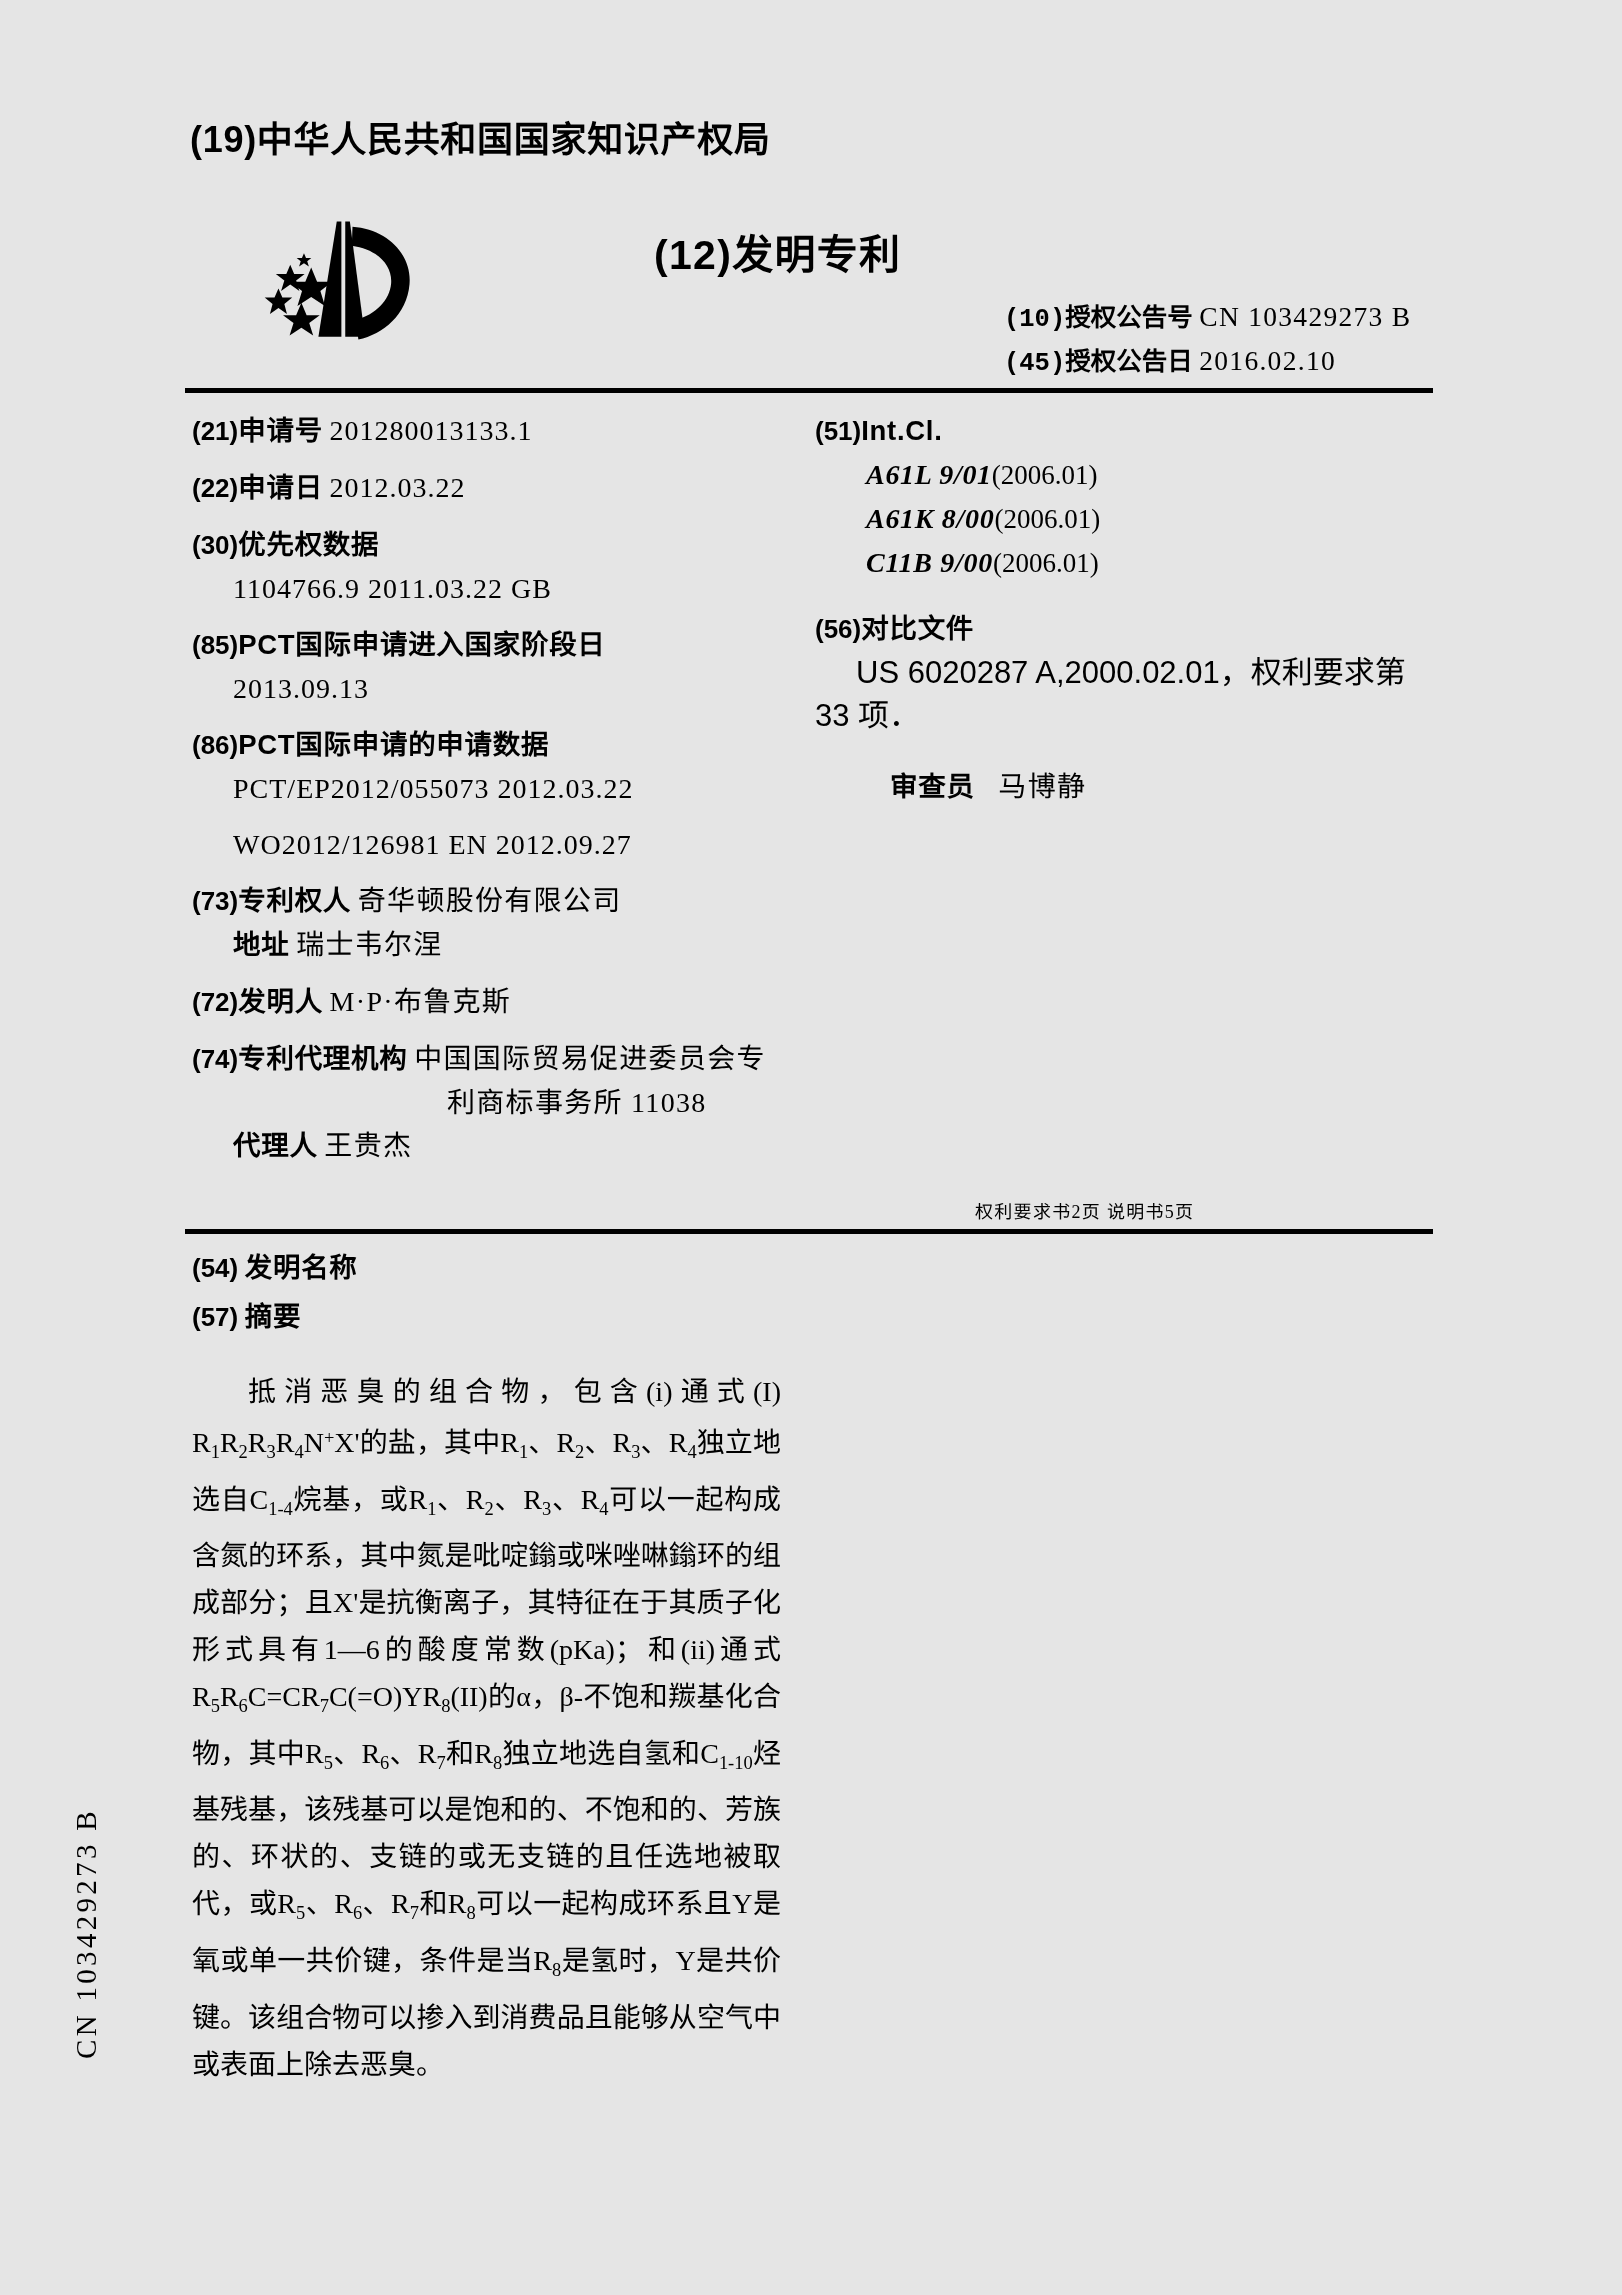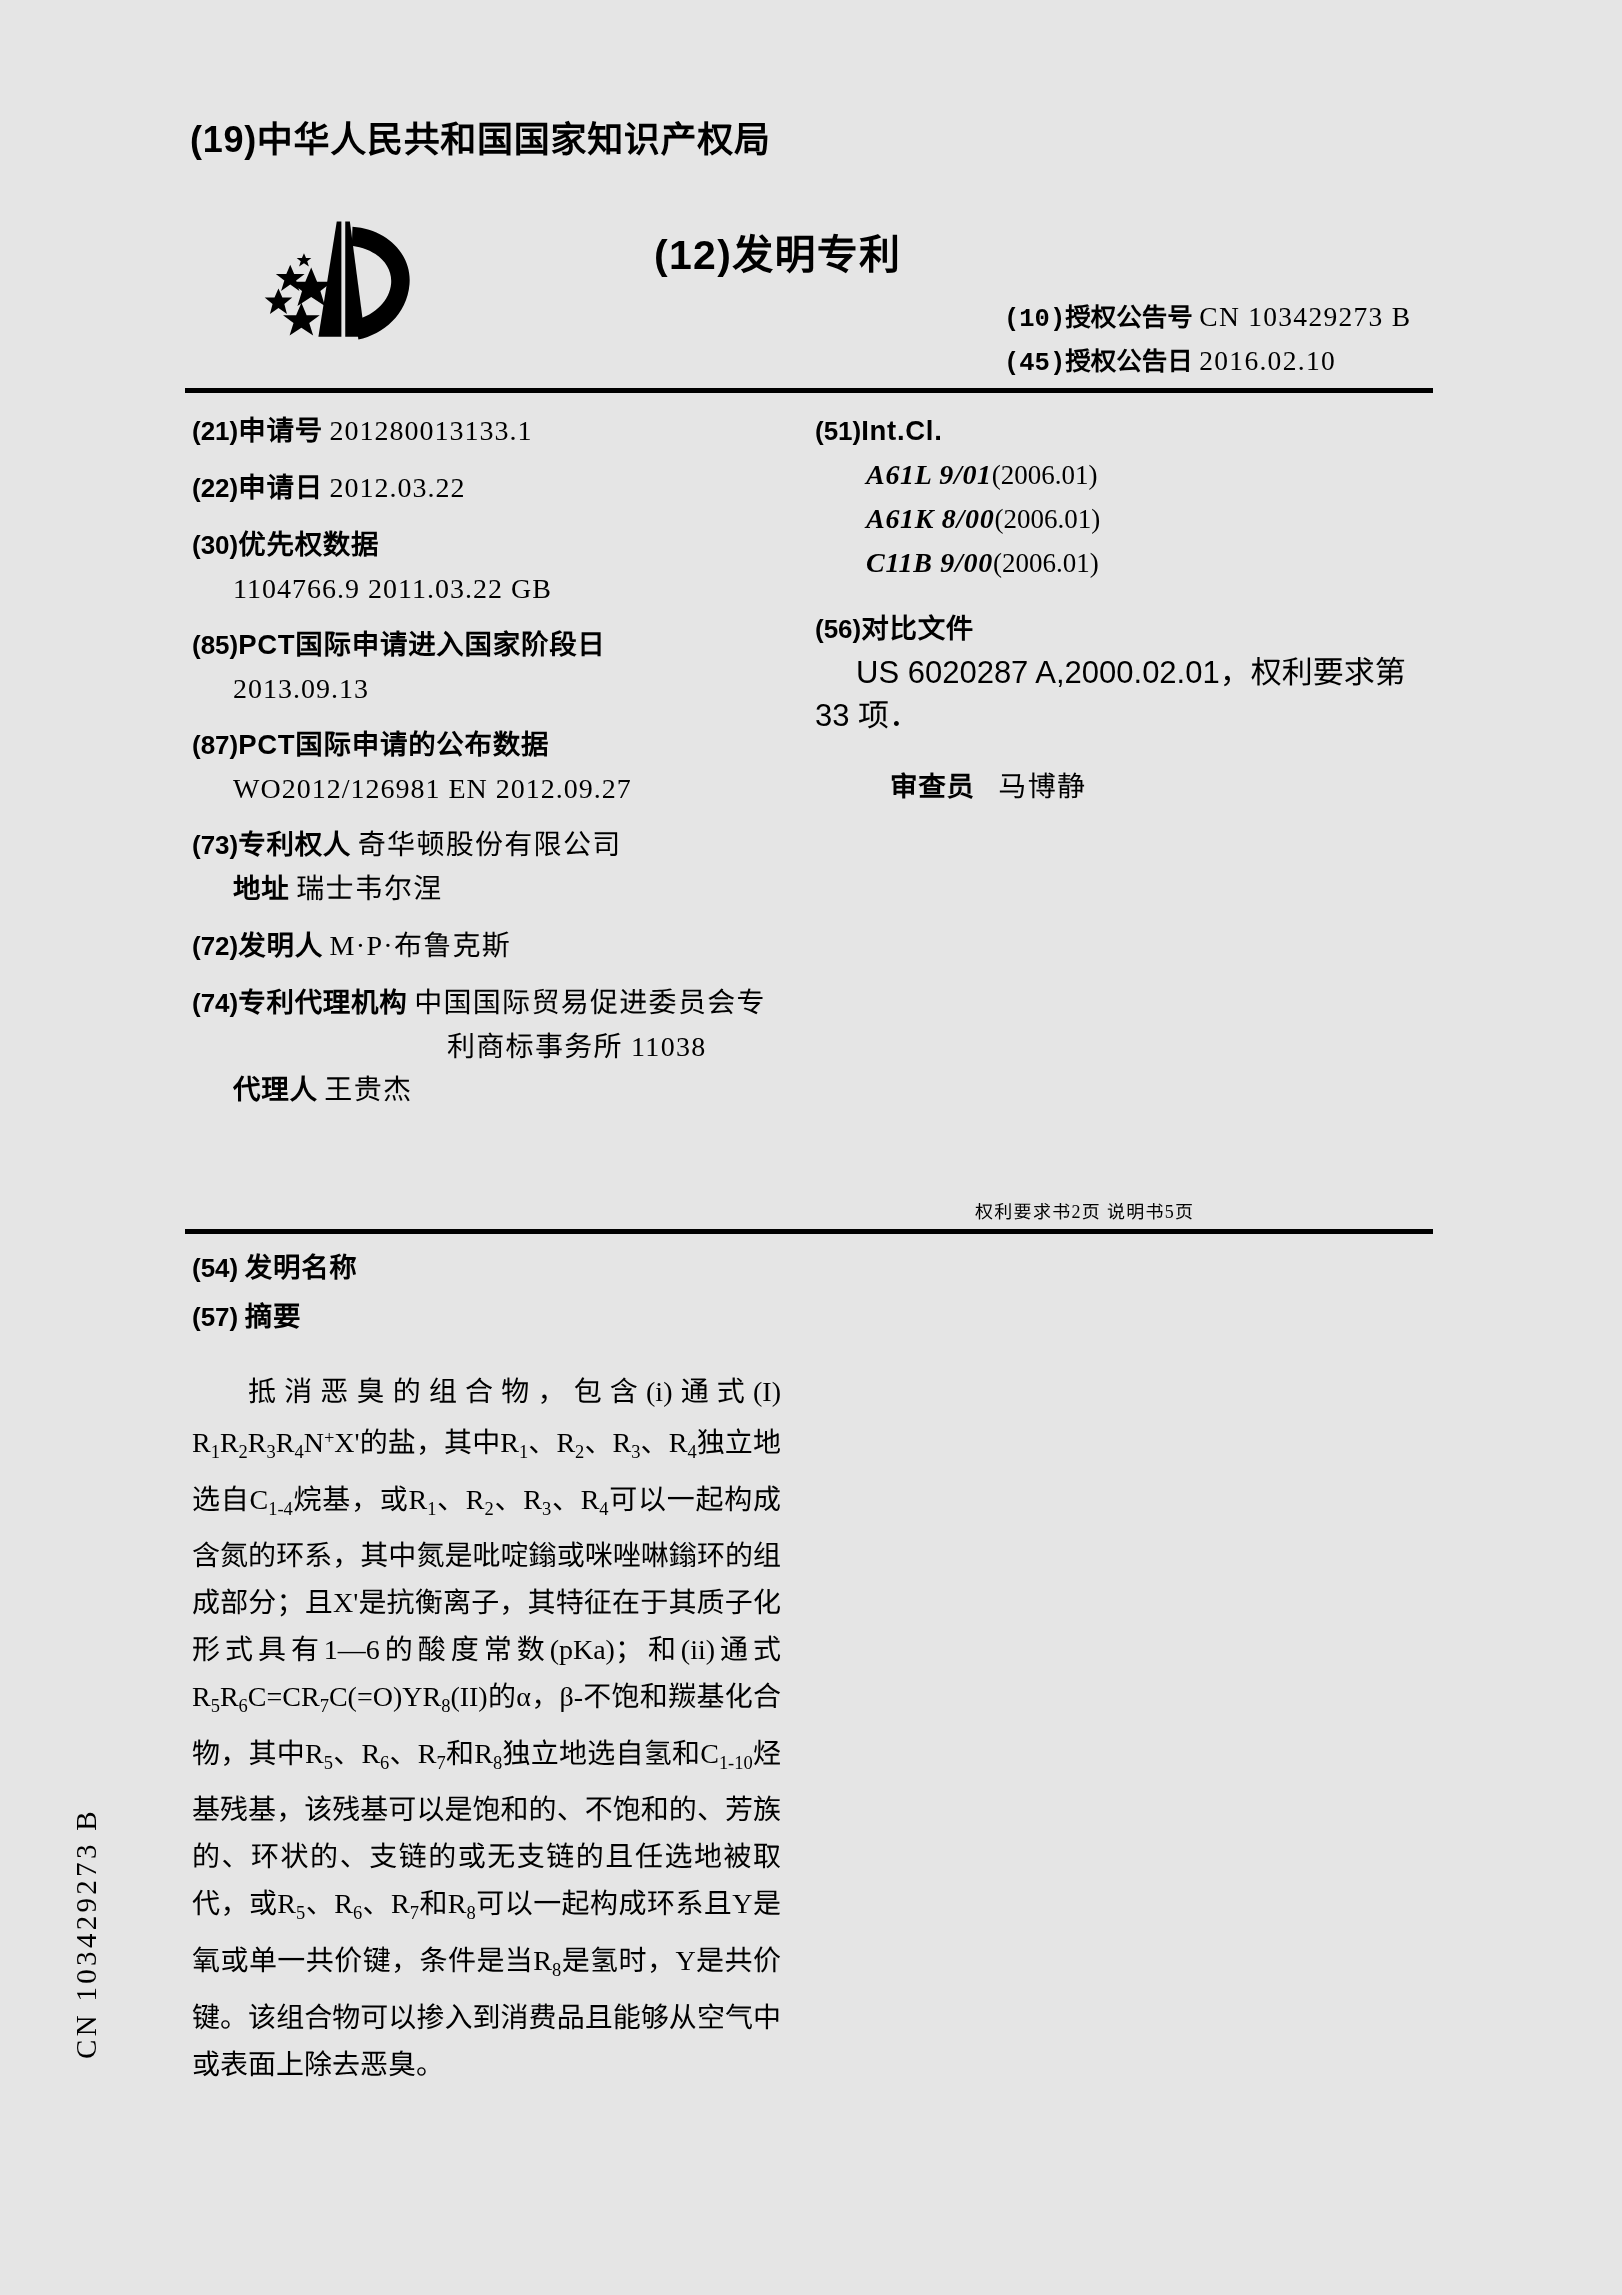--- a/index.html
+++ b/index.html
@@ -276,25 +276,28 @@
       <div class="sub val-serif">1104766.9  2011.03.22  GB</div>
     </div>
 
     <div class="fld">
       <div class="fld-head">
         <span class="code">(85)</span><span class="cjk-lbl">PCT国际申请进入国家阶段日</span>
       </div>
       <div class="sub val-serif">2013.09.13</div>
     </div>
 
-
-    <div class="fld">
-      <div class="fld-head">
-        <span class="code">(87)</span><span class="cjk-lbl">PCT国际申请的公布数据</span>
-      </div>
+    <div class="fld">
+      <div class="fld-head">
+        <span class="code">(86)</span><span class="cjk-lbl">PCT国际申请的申请数据</span>
+      </div>
+      <div class="sub val-serif">PCT/EP2012/055073  2012.03.22</div>
+    </div>
+
+    <div class="fld">
       <div class="sub val-serif">WO2012/126981  EN  2012.09.27</div>
     </div>
 
     <div class="fld">
       <div class="fld-head">
         <span class="code">(73)</span><span class="cjk-lbl">专利权人</span>
         <span class="val-cjk">奇华顿股份有限公司</span>
       </div>
       <div class="sub">
         <span class="cjk-lbl">地址</span>

